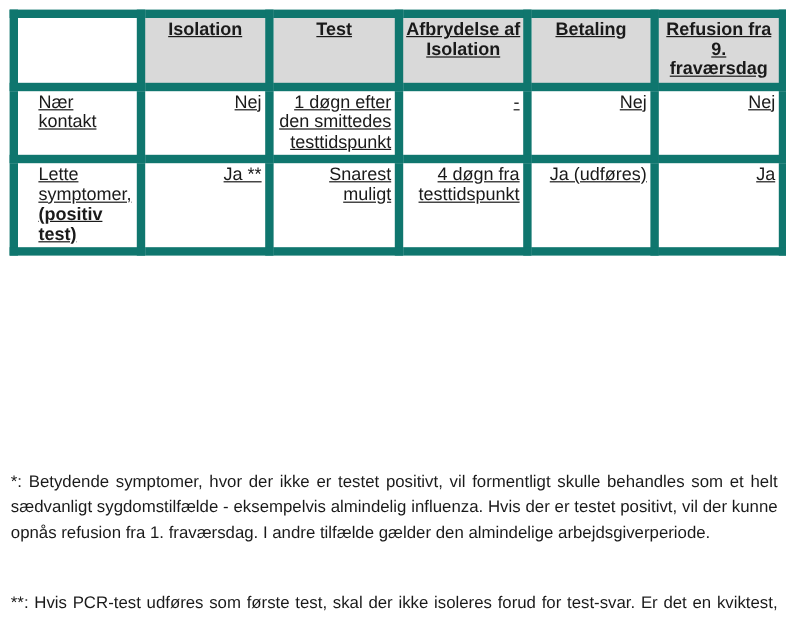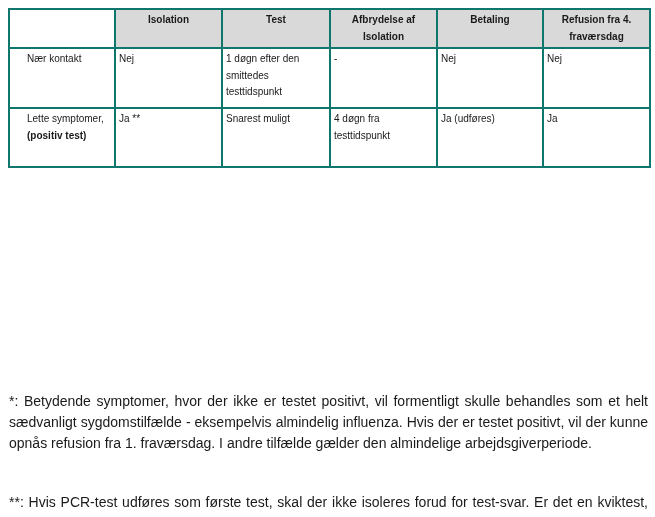--- a/index.html
+++ b/index.html
@@ -14,35 +14,36 @@
   }
   table.rules {
     position: absolute;
     left: 8px; top: 8px;
     width: 641px;
     border-collapse: collapse;
     table-layout: fixed;
     border: 2px solid #000;
   }
   table.rules th, table.rules td {
-    border: 2px solid #0f766e;
+    border: 7px solid #0f766e;
     vertical-align: top;
-    font-size: 10px;
+    font-size: 15px;
     line-height: 16.5px;
     padding: 2px 3px;
     overflow: hidden;
+    text-decoration: underline;
   }
   table.rules th {
     background: #d9d9d9;
     font-weight: bold;
     text-align: center;
     padding: 2px 2px;
   }
   table.rules th.blank { background: #ffffff; }
-  table.rules td { text-align: left; }
+  table.rules td { text-align: right; }
   table.rules td.rowlabel { text-align: left; padding-left: 17px; }
   .bold { font-weight: bold; }
   tr.hdr    { height: 30px; }
   tr.r0     { height: 60px; }
   tr.r1     { height: 49px; }
   tr.r2     { height: 59px; margin-left: 44px; }
   tr.r3     { height: 51px; }
   tr.r4     { height: 91px; }
   .footnote {
     position: absolute;
@@ -67,21 +68,21 @@
       <col style="width:106px">
       <col style="width:107px">
   </colgroup>
   <tbody>
       <tr class="hdr">
     <th class="blank"></th>
     <th>Isolation</th>
     <th>Test</th>
     <th>Afbrydelse af Isolation</th>
     <th>Betaling</th>
-    <th>Refusion fra 4. fraværsdag</th>
+    <th>Refusion fra 9. fraværsdag</th>
   </tr>
   <tr class="r0">
     <td class="rowlabel"><span>Nær kontakt</span> <span class="bold"></span></td>
     <td>Nej</td>
     <td>1 døgn efter den smittedes testtidspunkt</td>
     <td>-</td>
     <td>Nej</td>
     <td>Nej</td>
   </tr>
   <tr class="r2">

